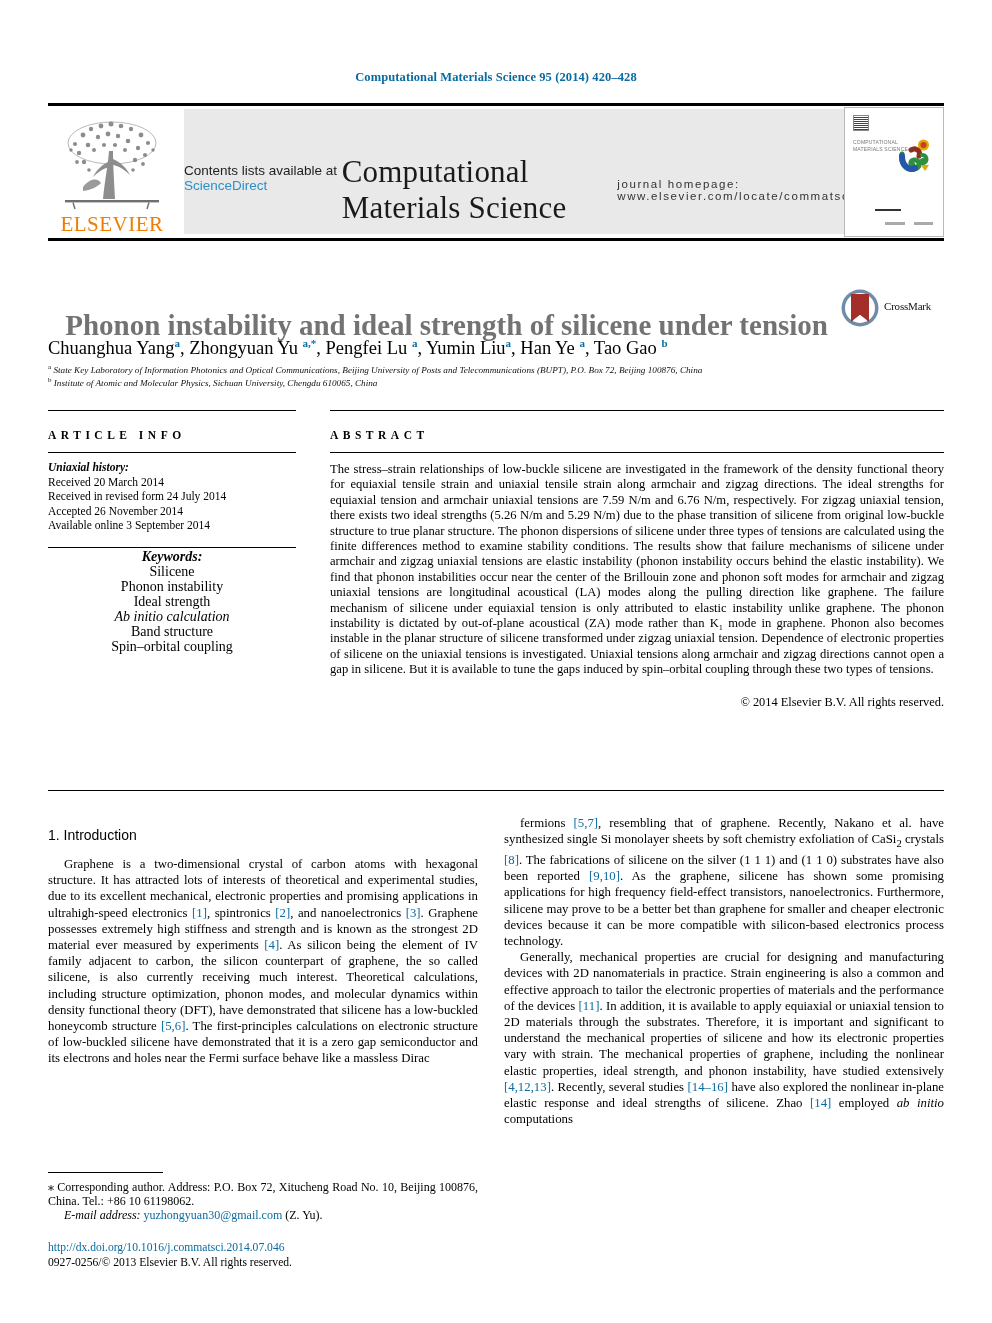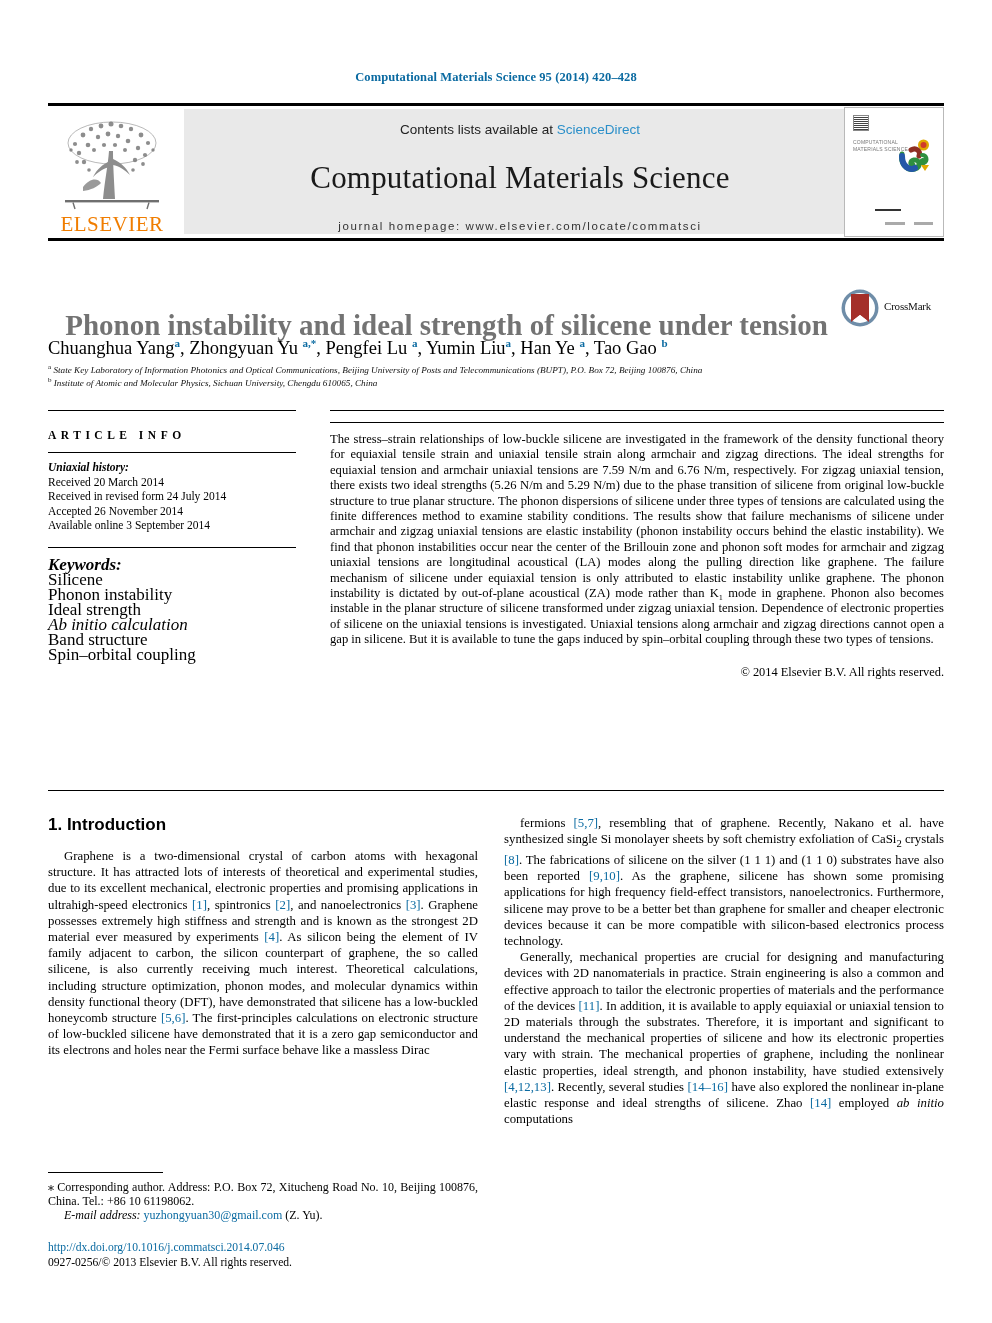--- a/index.html
+++ b/index.html
@@ -40,21 +40,21 @@
     color:#f07d00;
     font-size:21px;
     letter-spacing:0.5px;
     line-height:1;
     margin-top:1px;
   }
 
   .grey-band {
     position:absolute; left:136px; top:2px; width:672px; height:125px;
     background:#e9e9e9;
-    display:flex; flex-direction:column; align-items:center; justify-content:flex-start;
+    display:flex; align-items:center; justify-content:flex-start;
     padding-top:13px;
   }
   .contents-line { font-family:"Liberation Sans", sans-serif; font-size:13.5px; color:#222; }
   .contents-line .sd { color:#2b8fc9; }
   .journal-name {
     font-family:"Liberation Serif", serif;
     font-size:31px;
     color:#1a1a1a;
     margin-top:23px;
     letter-spacing:.2px;
@@ -126,39 +126,39 @@
   .sec-head {
     font-family:"Liberation Serif", serif;
     font-size:11.5px; font-weight:bold; letter-spacing:4.5px;
     margin-top:18px;
   }
   .hairline { height:1px; background:#000; width:100%; }
 
   .info-block { font-size:11.5px; line-height:14.5px; margin-top:7px; }
   .info-block .lbl { font-style:italic; font-weight:bold; }
   .info-block div { white-space:nowrap; }
-  .kw-block { font-size:17px; line-height:15px; margin-top:9px; }
+  .kw-block { font-size:14px; line-height:15px; margin-top:1px;text-align:center; }
   .kw-block .lbl { font-style:italic; font-weight:bold; }
   .kw-block em { font-style:italic; }
 
   .abs-text {
     font-size:12.6px; line-height:15.4px;
     text-align:justify;
     margin-top:9px;
     hyphens:auto;
   }
   .abs-copy { text-align:right; font-size:12.4px; margin-top:17px; }
 
   
   .body-rule { position:absolute; left:48px; top:790px; width:896px; height:1px; background:#000; }
 
   .col-left  { position:absolute; left:48px; top:815px; width:430px; }
   .col-right { position:absolute; left:504px; top:815px; width:440px; }
 
-  .h2 { font-family:"Liberation Sans", sans-serif; font-size:17px; font-weight:bold; margin:0 0 13px 0; }
+  .h2 { font-family:"Liberation Sans", sans-serif; font-size:14px; font-weight:normal; margin:12px 0 13px 0; }
   p.body {
     font-size:12.8px; line-height:16.2px; text-align:justify;
     margin:0; text-indent:16px; hyphens:auto;
   }
   p.body + p.body { margin-top:0; }
   .ref { color:#0a6aa1; }
 
   .foot-rule { position:absolute; left:48px; top:1172px; width:115px; height:1px; background:#000; }
   .footnote {
     position:absolute; left:48px; top:1180px; width:430px;
@@ -298,20 +298,21 @@
       <div>Phonon instability</div>
       <div>Ideal strength</div>
       <div><em>Ab initio calculation</em></div>
       <div>Band structure</div>
       <div>Spin–orbital coupling</div>
     </div>
   </div>
 
   <div class="abs-col">
     <div class="hairline"></div>
+    <div class="sec-head">ABSTRACT</div>
     <div style="height:11px"></div>
     <div class="hairline"></div>
     <p class="abs-text">The stress–strain relationships of low-buckle silicene are investigated in the framework of the density functional theory for equiaxial tensile strain and uniaxial tensile strain along armchair and zigzag directions. The ideal strengths for equiaxial tension and armchair uniaxial tensions are 7.59 N/m and 6.76 N/m, respectively. For zigzag uniaxial tension, there exists two ideal strengths (5.26 N/m and 5.29 N/m) due to the phase transition of silicene from original low-buckle structure to true planar structure. The phonon dispersions of silicene under three types of tensions are calculated using the finite differences method to examine stability conditions. The results show that failure mechanisms of silicene under armchair and zigzag uniaxial tensions are elastic instability (phonon instability occurs behind the elastic instability). We find that phonon instabilities occur near the center of the Brillouin zone and phonon soft modes for armchair and zigzag uniaxial tensions are longitudinal acoustical (LA) modes along the pulling direction like graphene. The failure mechanism of silicene under equiaxial tension is only attributed to elastic instability unlike graphene. The phonon instability is dictated by out-of-plane acoustical (ZA) mode rather than K₁ mode in graphene. Phonon also becomes instable in the planar structure of silicene transformed under zigzag uniaxial tension. Dependence of electronic properties of silicene on the uniaxial tensions is investigated. Uniaxial tensions along armchair and zigzag directions cannot open a gap in silicene. But it is available to tune the gaps induced by spin–orbital coupling through these two types of tensions.</p>
     <div class="abs-copy">© 2014 Elsevier B.V. All rights reserved.</div>
   </div>
 
   <div class="body-rule"></div>
 
   <div class="col-left">
     <h2 class="h2">1. Introduction</h2>

